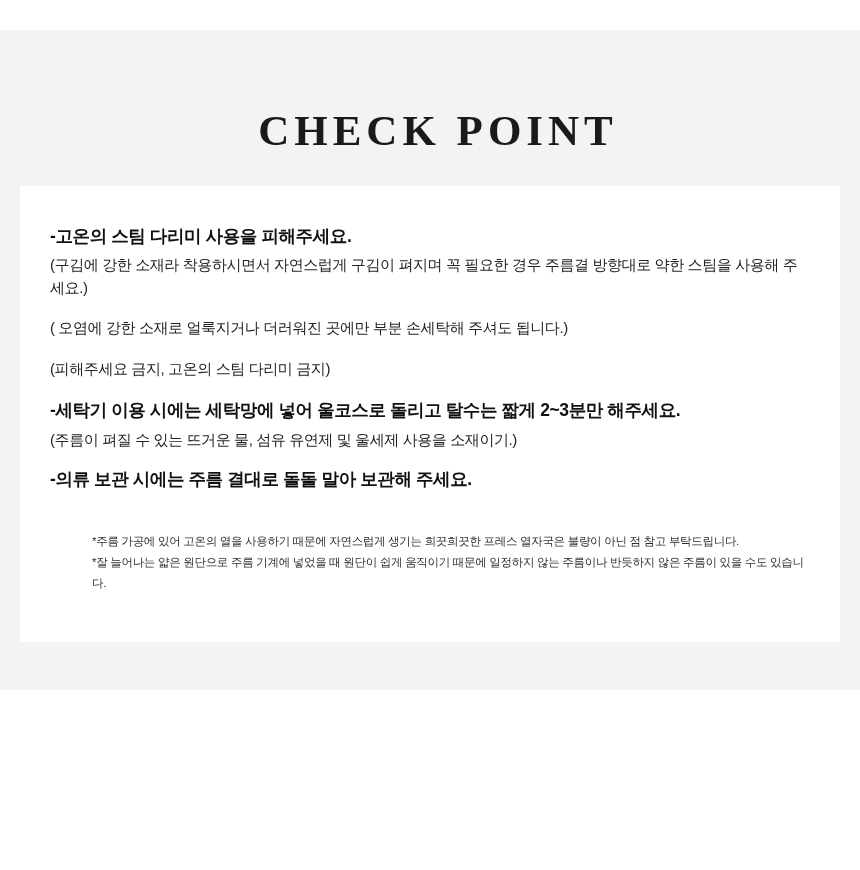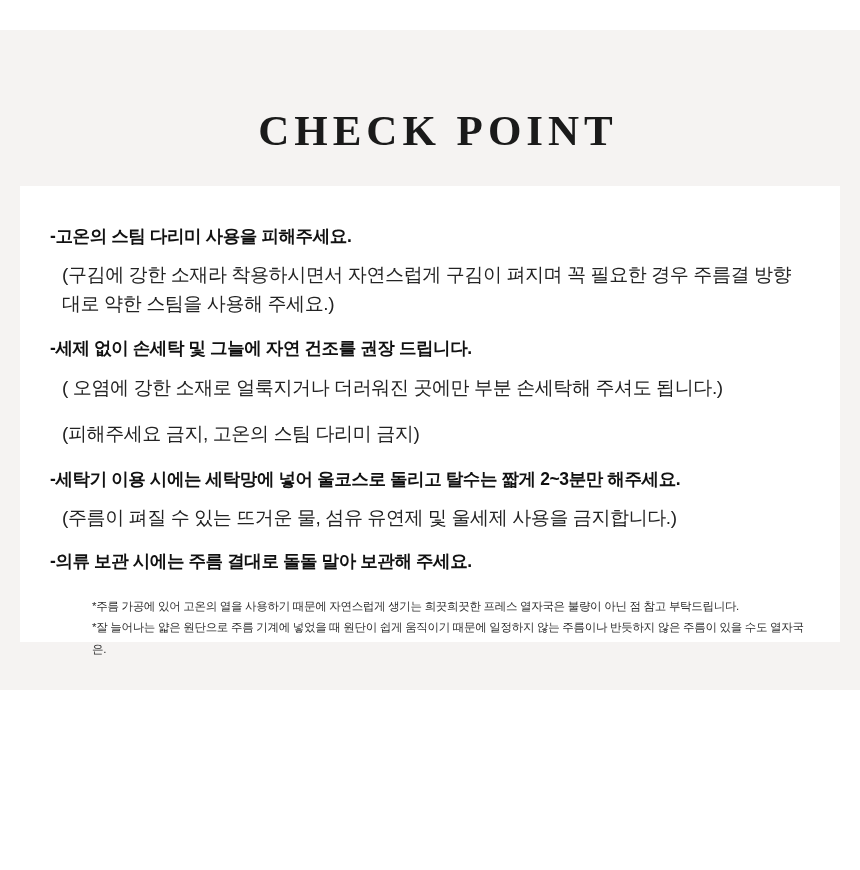--- a/index.html
+++ b/index.html
@@ -56,35 +56,35 @@
   }
   .item-head {
     font-size: 17.5px;
     font-weight: bold;
     color: #111111;
     line-height: 1.45;
     letter-spacing: -0.4px;
     margin: 4px 0 5px 0;
   }
   .item-sub {
-    font-size: 19px;
+    font-size: 15px;
     font-weight: normal;
     color: #232323;
     line-height: 1.5;
     letter-spacing: -0.4px;
-    margin: 12px;
+    margin: 0;
   }
   .item.tight {
     margin-bottom: 16px;
   }
   .item.last {
     margin-bottom: 0;
   }
   .notes {
-    margin-top: 22px;
+    margin-top: 38px;
     padding-left: 42px;
   }
   .note {
     font-size: 11.5px;
     color: #2c2c2c;
     line-height: 1.85;
     letter-spacing: -0.3px;
     margin: 0;
   }
 </style>
@@ -98,36 +98,35 @@
   <div class="title">CHECK POINT</div>
 
   <div class="card">
 
     <div class="item">
       <p class="item-head">-고온의 스팀 다리미 사용을 피해주세요.</p>
       <p class="item-sub">(구김에 강한 소재라 착용하시면서 자연스럽게 구김이 펴지며  꼭 필요한 경우 주름결 방향대로 약한 스팀을 사용해 주세요.)</p>
     </div>
 
     <div class="item">
-      <p class="item-head">-세제 없이 손세탁 및 그늘에 자연 건조를 권장 드립니다.</p>
       <p class="item-sub">( 오염에 강한 소재로 얼룩지거나 더러워진 곳에만 부분 손세탁해 주셔도 됩니다.)</p>
     </div>
 
     <div class="item">
       <p class="item-sub">(피해주세요 금지, 고온의 스팀 다리미 금지)</p>
     </div>
 
     <div class="item tight">
       <p class="item-head">-세탁기 이용 시에는 세탁망에 넣어 울코스로 돌리고 탈수는 짧게 2~3분만  해주세요.</p>
-      <p class="item-sub">(주름이 펴질 수 있는 뜨거운 물, 섬유 유연제 및  울세제 사용을 금지합니다.)</p>
+      <p class="item-sub">(주름이 펴질 수 있는 뜨거운 물, 섬유 유연제 및  울세제 사용을 소재이기.)</p>
     </div>
 
     <div class="item last">
       <p class="item-head">-의류 보관 시에는 주름 결대로 돌돌 말아 보관해 주세요.</p>
     </div>
 
     <div class="notes">
       <p class="note">*주름 가공에 있어 고온의 열을 사용하기 때문에 자연스럽게 생기는 희끗희끗한 프레스 열자국은 불량이 아닌 점 참고 부탁드립니다.</p>
-      <p class="note">*잘 늘어나는 얇은 원단으로 주름 기계에 넣었을 때 원단이 쉽게 움직이기 때문에 일정하지 않는 주름이나  반듯하지 않은 주름이 있을 수도 열자국은.</p>
+      <p class="note">*잘 늘어나는 얇은 원단으로 주름 기계에 넣었을 때 원단이 쉽게 움직이기 때문에 일정하지 않는 주름이나  반듯하지 않은 주름이 있을 수도 있습니다.</p>
     </div>
 
   </div>
 </div>
 
 </body></html>

